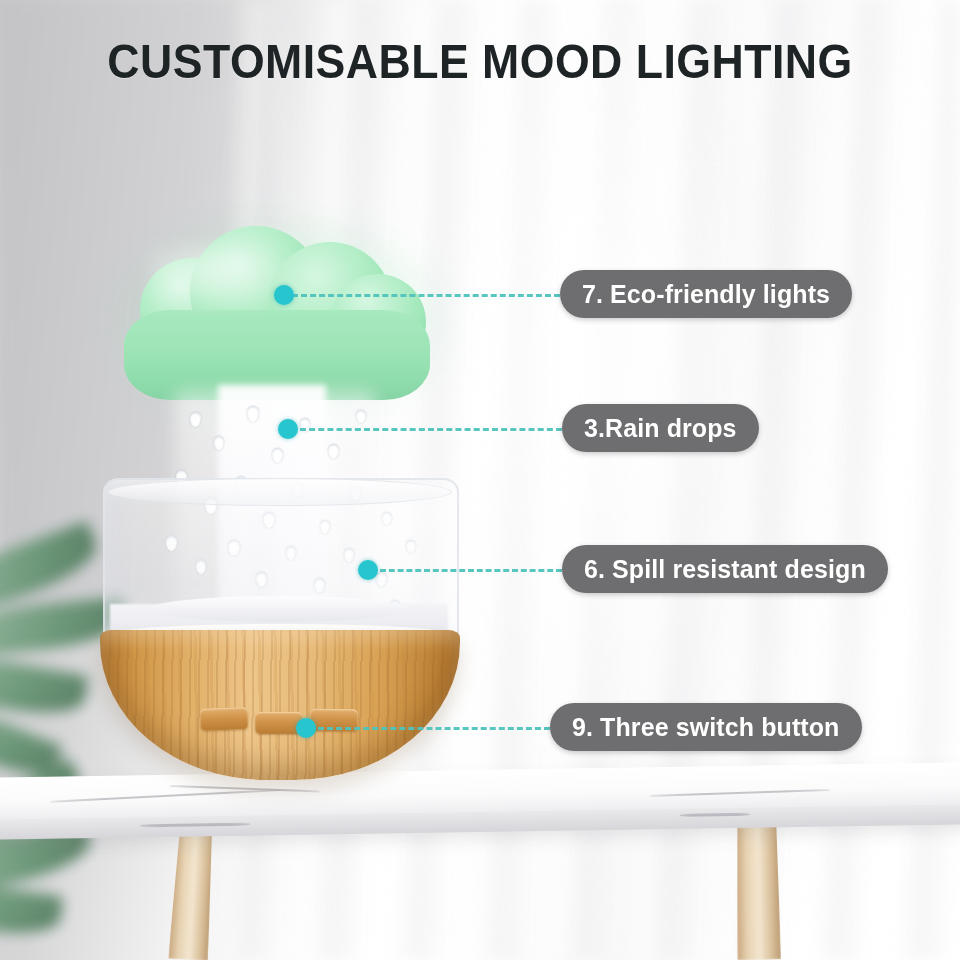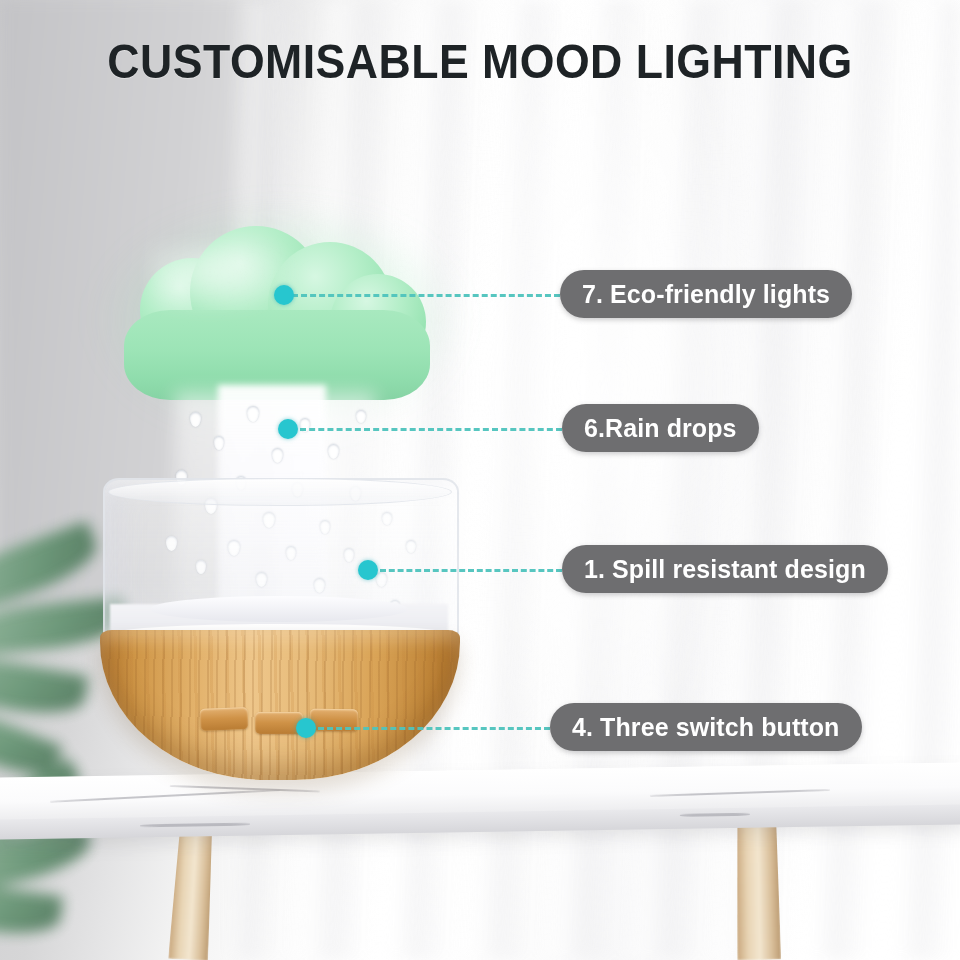--- a/index.html
+++ b/index.html
@@ -371,28 +371,28 @@
 
   <div>
     <div class="lead" style="left:292px; top:294px; width:268px;"></div>
     <div class="dot" style="left:274px; top:285px;"></div>
     <div class="pill" style="left:560px; top:270px;">7. Eco-friendly lights</div>
   </div>
 
   <div>
     <div class="lead" style="left:300px; top:428px; width:262px;"></div>
     <div class="dot" style="left:278px; top:419px;"></div>
-    <div class="pill" style="left:562px; top:404px;">6.Rain drops</div>
+    <div class="pill" style="left:562px; top:404px;">3.Rain drops</div>
   </div>
 
   <div>
     <div class="lead" style="left:380px; top:569px; width:182px;"></div>
     <div class="dot" style="left:358px; top:560px;"></div>
-    <div class="pill" style="left:562px; top:545px;">1. Spill resistant design</div>
+    <div class="pill" style="left:562px; top:545px;">6. Spill resistant design</div>
   </div>
 
   <div>
     <div class="lead" style="left:318px; top:727px; width:232px;"></div>
     <div class="dot" style="left:296px; top:718px;"></div>
-    <div class="pill" style="left:550px; top:703px;">4. Three switch button</div>
+    <div class="pill" style="left:550px; top:703px;">9. Three switch button</div>
   </div>
 
 </div>
 
 </body></html>

